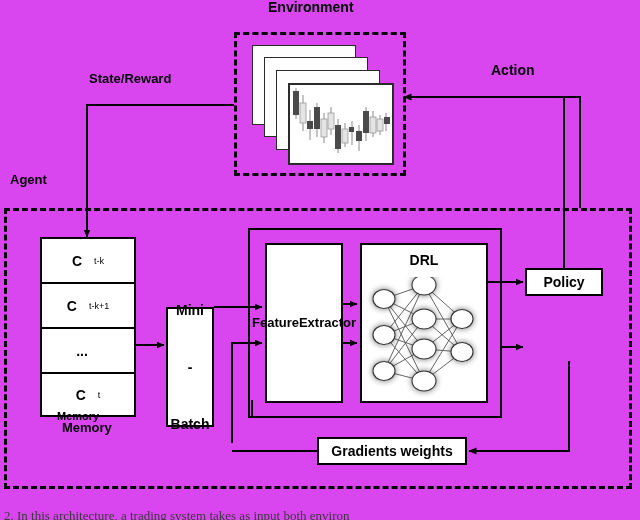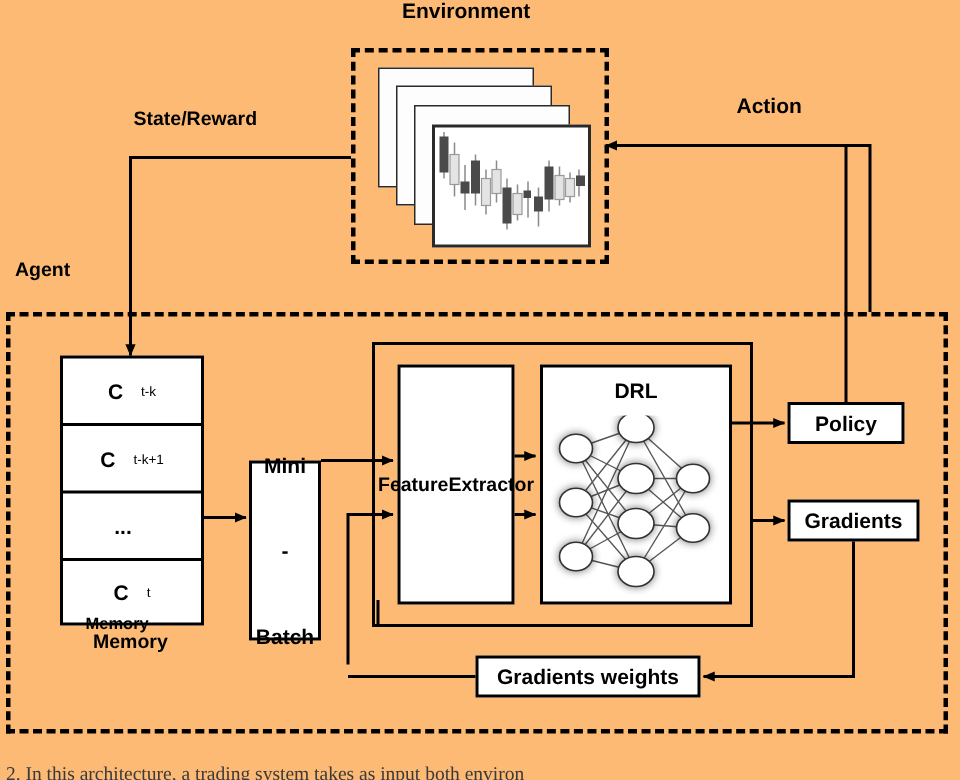--- a/index.html
+++ b/index.html
@@ -7,21 +7,21 @@
     padding: 0;
     background: #ffffff;
   }
   body {
     font-family: "Liberation Sans", sans-serif;
   }
   #canvas {
     position: relative;
     width: 640px;
     height: 520px;
-    background: #fdba74;
+    background: #d946ef;
     overflow: hidden;
   }
   .lbl {
     position: absolute;
     font-weight: bold;
     color: #000;
     white-space: nowrap;
     line-height: 1.05;
   }
   .box {
@@ -223,21 +223,20 @@
         <ellipse cx="62" cy="72" rx="12" ry="10"></ellipse>
         <ellipse cx="62" cy="104" rx="12" ry="10"></ellipse>
         <ellipse cx="100" cy="42" rx="11" ry="9.5"></ellipse>
         <ellipse cx="100" cy="75" rx="11" ry="9.5"></ellipse>
       </g>
     </svg>
   </div>
 
   <div class="box" style="left:525px; top:268px; width:78px; height:28px; font-size:14px;">Policy</div>
 
-  <div class="box" style="left:525px; top:333px; width:88px; height:28px; font-size:14px;">Gradients</div>
 
   <div class="box" style="left:317px; top:437px; width:150px; height:28px; font-size:14px;">Gradients weights</div>
 
   <svg class="overlay">
     <defs>
       <marker id="ah" markerWidth="9" markerHeight="9" refX="7.5" refY="4" orient="auto" markerUnits="userSpaceOnUse">
         <path d="M0,0.6 L8,4 L0,7.4 z" fill="#000"></path>
       </marker>
     </defs>
     <g stroke="#000" stroke-width="2" fill="none">

